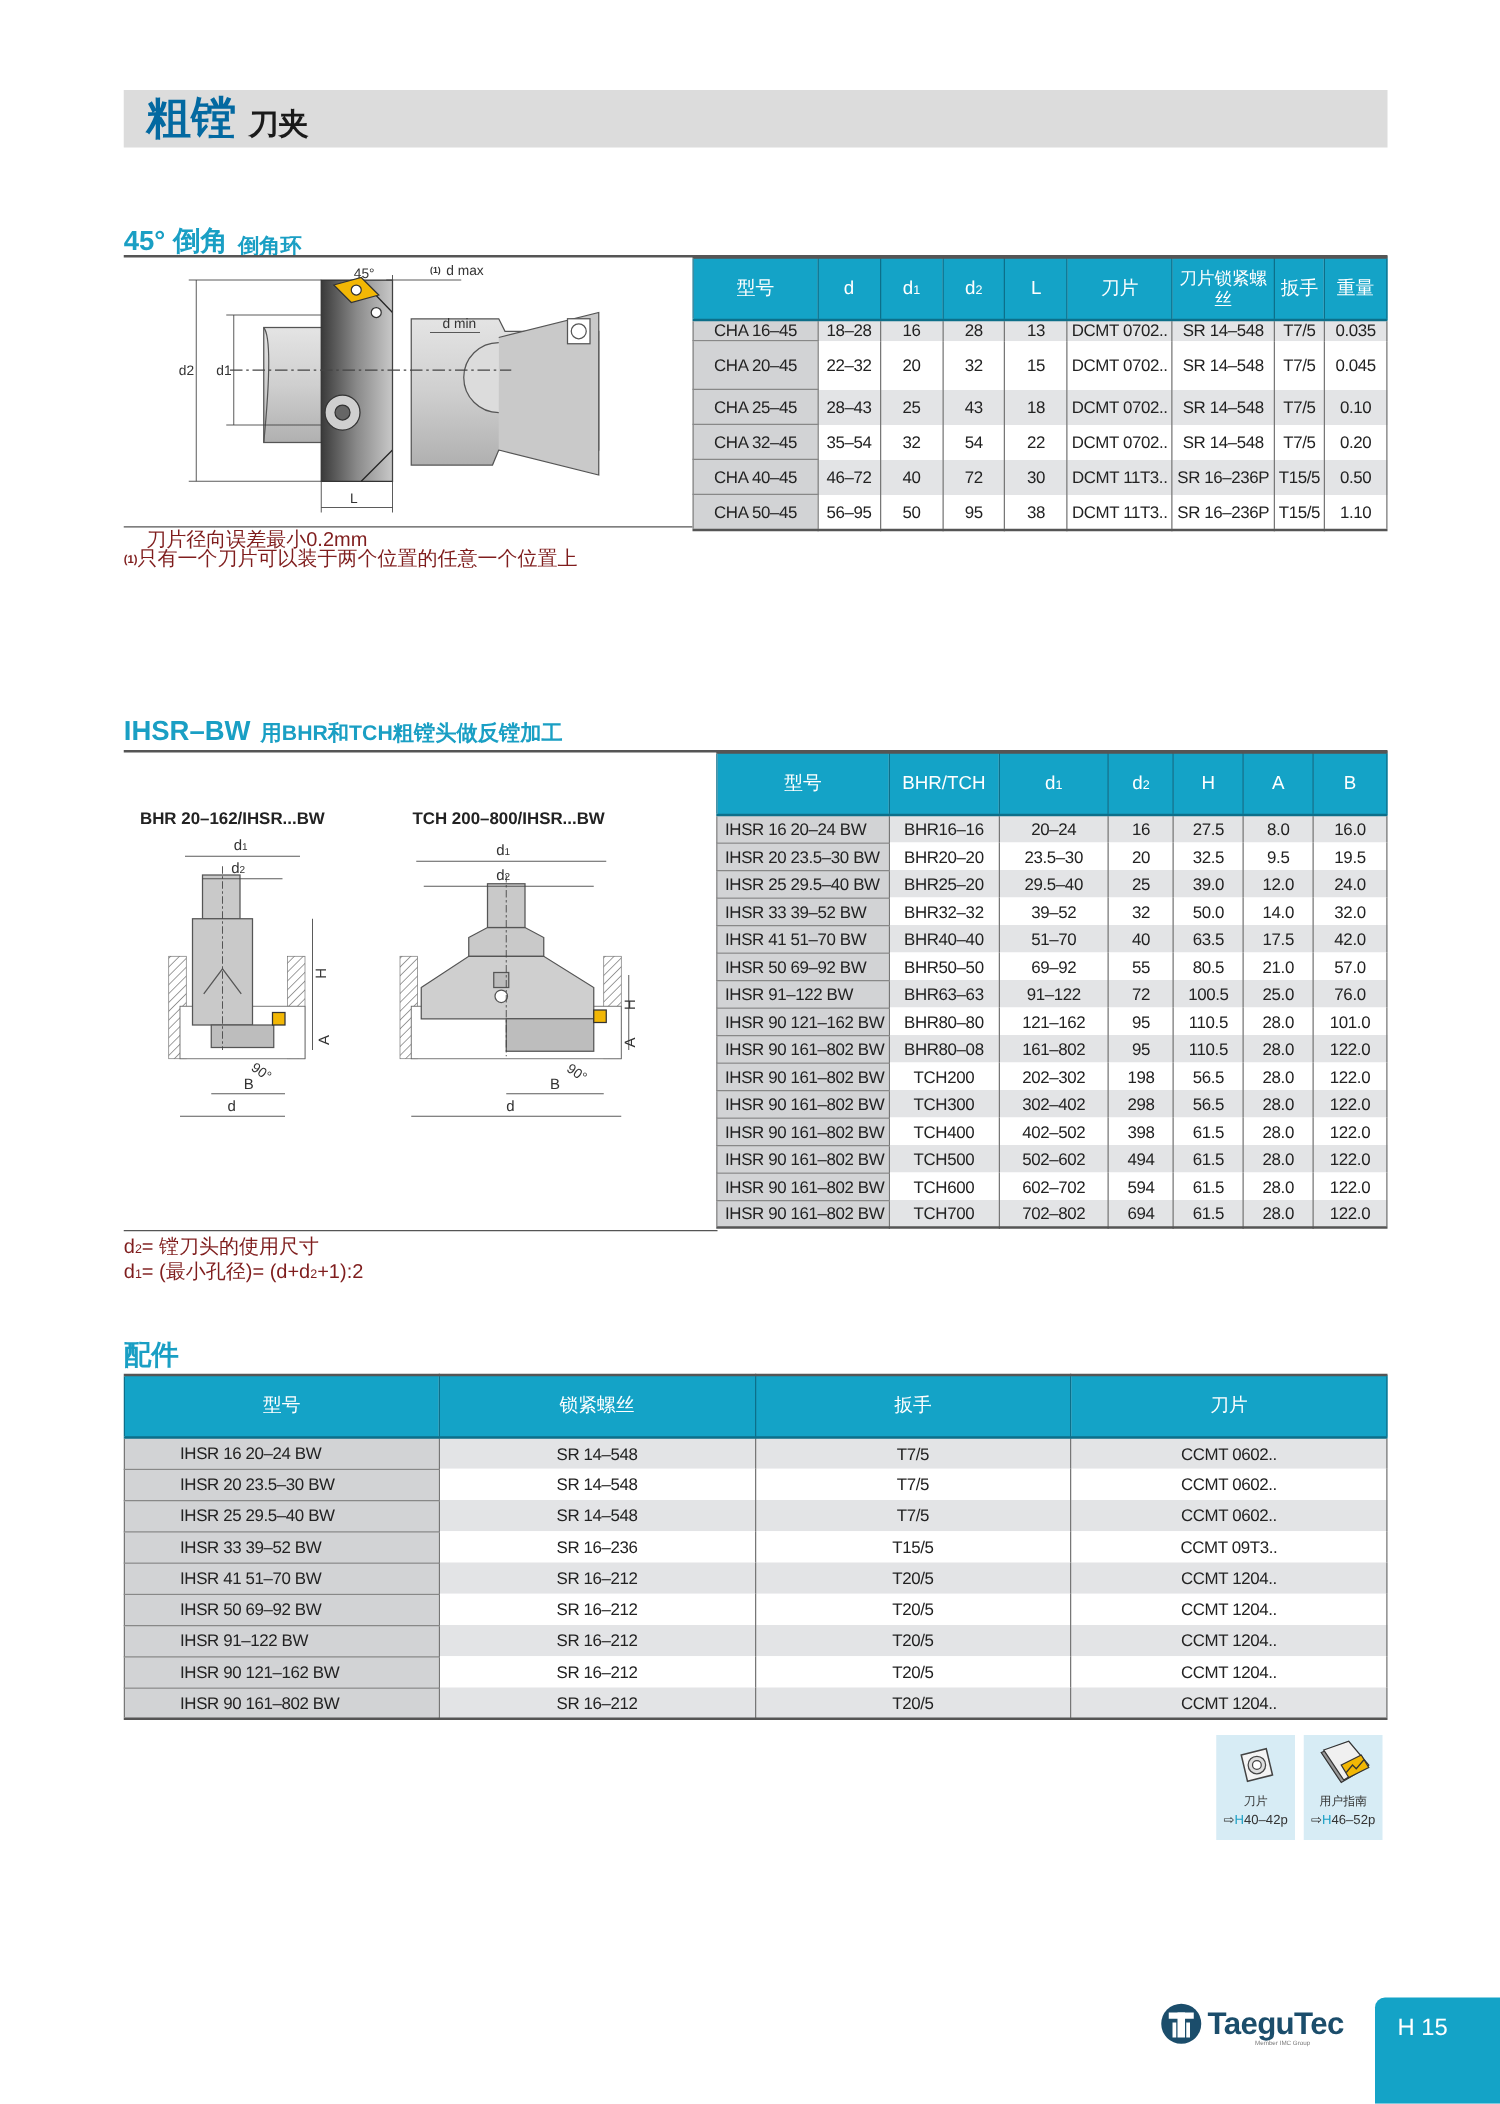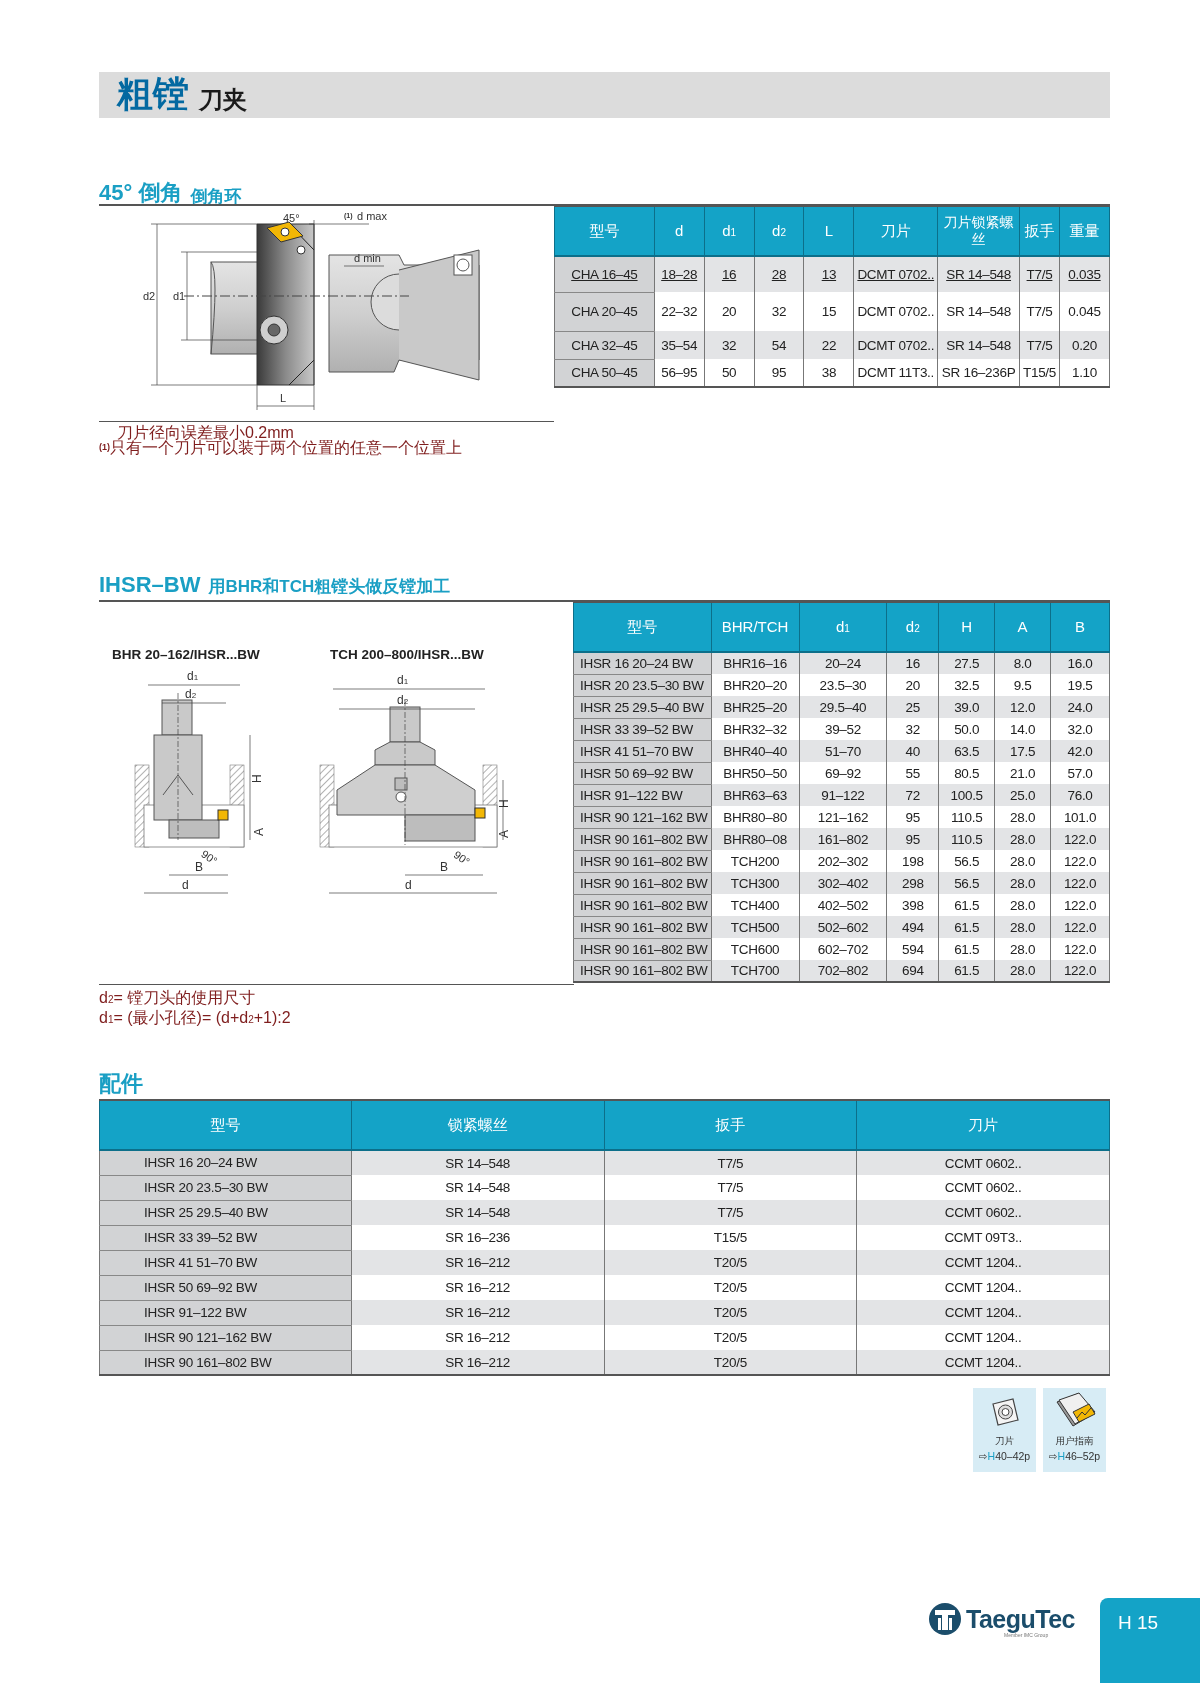--- a/index.html
+++ b/index.html
@@ -139,21 +139,21 @@
       <th style="width:50px;">d<span class="sub-s">1</span></th>
       <th style="width:50px;">d<span class="sub-s">2</span></th>
       <th style="width:50px;">L</th>
       <th style="width:84px;">刀片</th>
       <th style="width:82px; font-size:14px;">刀片锁紧螺丝</th>
       <th style="width:40px;">扳手</th>
       <th style="width:50px;">重量</th>
     </tr>
   </thead>
   <tbody>
-    <tr style="height:36px;text-decoration:underline;">
+    <tr style="height:16px;">
       <td class="key">CHA 16–45</td>
         <td>18–28</td>
         <td>16</td>
         <td>28</td>
         <td>13</td>
         <td>DCMT 0702..</td>
         <td>SR 14–548</td>
         <td>T7/5</td>
         <td>0.035</td>
     </tr>
@@ -162,29 +162,51 @@
         <td>22–32</td>
         <td>20</td>
         <td>32</td>
         <td>15</td>
         <td>DCMT 0702..</td>
         <td>SR 14–548</td>
         <td>T7/5</td>
         <td>0.045</td>
     </tr>
     <tr style="height:28px;">
+      <td class="key">CHA 25–45</td>
+        <td>28–43</td>
+        <td>25</td>
+        <td>43</td>
+        <td>18</td>
+        <td>DCMT 0702..</td>
+        <td>SR 14–548</td>
+        <td>T7/5</td>
+        <td>0.10</td>
+    </tr>
+    <tr style="height:28px;">
       <td class="key">CHA 32–45</td>
         <td>35–54</td>
         <td>32</td>
         <td>54</td>
         <td>22</td>
         <td>DCMT 0702..</td>
         <td>SR 14–548</td>
         <td>T7/5</td>
         <td>0.20</td>
+    </tr>
+    <tr style="height:28px;">
+      <td class="key">CHA 40–45</td>
+        <td>46–72</td>
+        <td>40</td>
+        <td>72</td>
+        <td>30</td>
+        <td>DCMT 11T3..</td>
+        <td>SR 16–236P</td>
+        <td>T15/5</td>
+        <td>0.50</td>
     </tr>
     <tr style="height:28px;">
       <td class="key">CHA 50–45</td>
         <td>56–95</td>
         <td>50</td>
         <td>95</td>
         <td>38</td>
         <td>DCMT 11T3..</td>
         <td>SR 16–236P</td>
         <td>T15/5</td>

